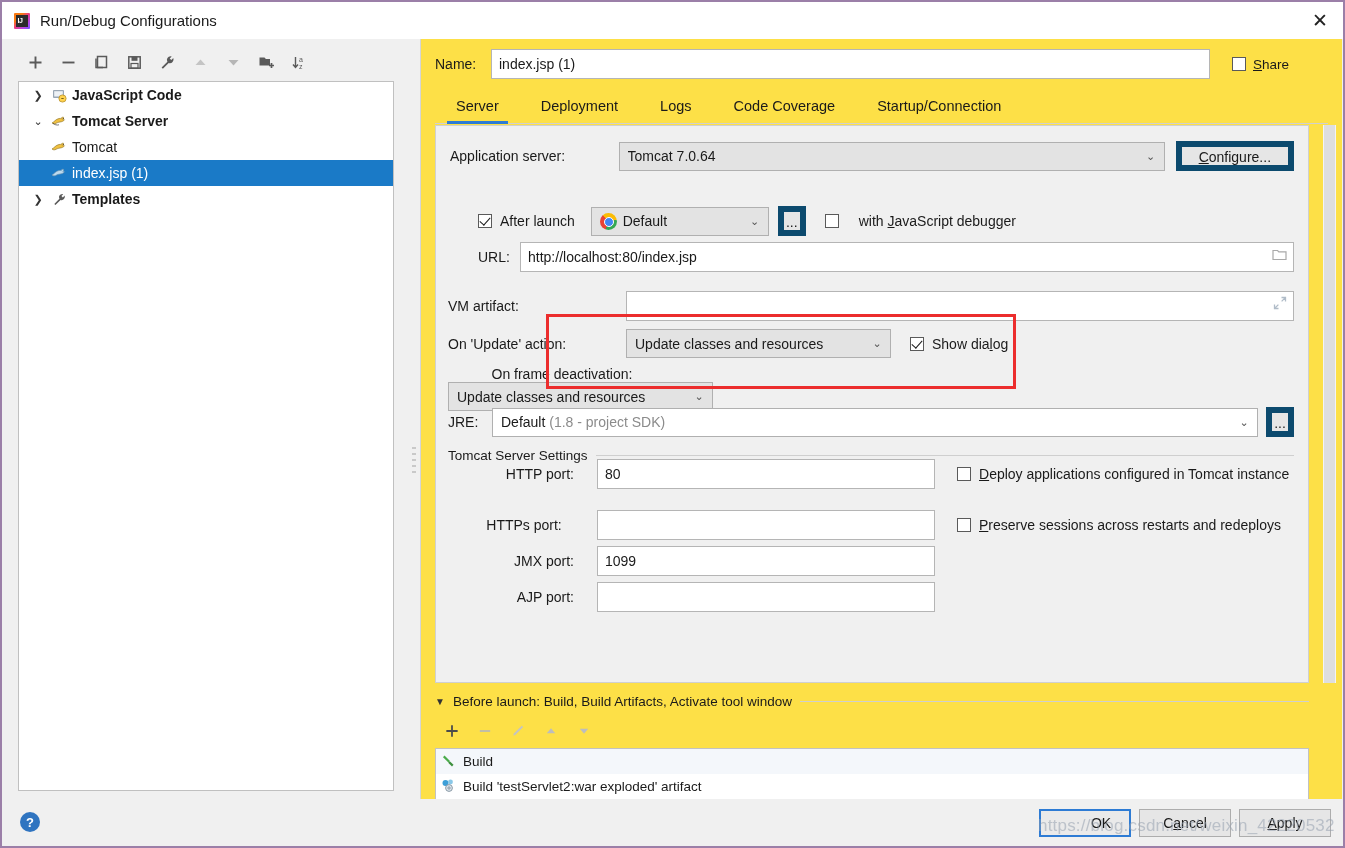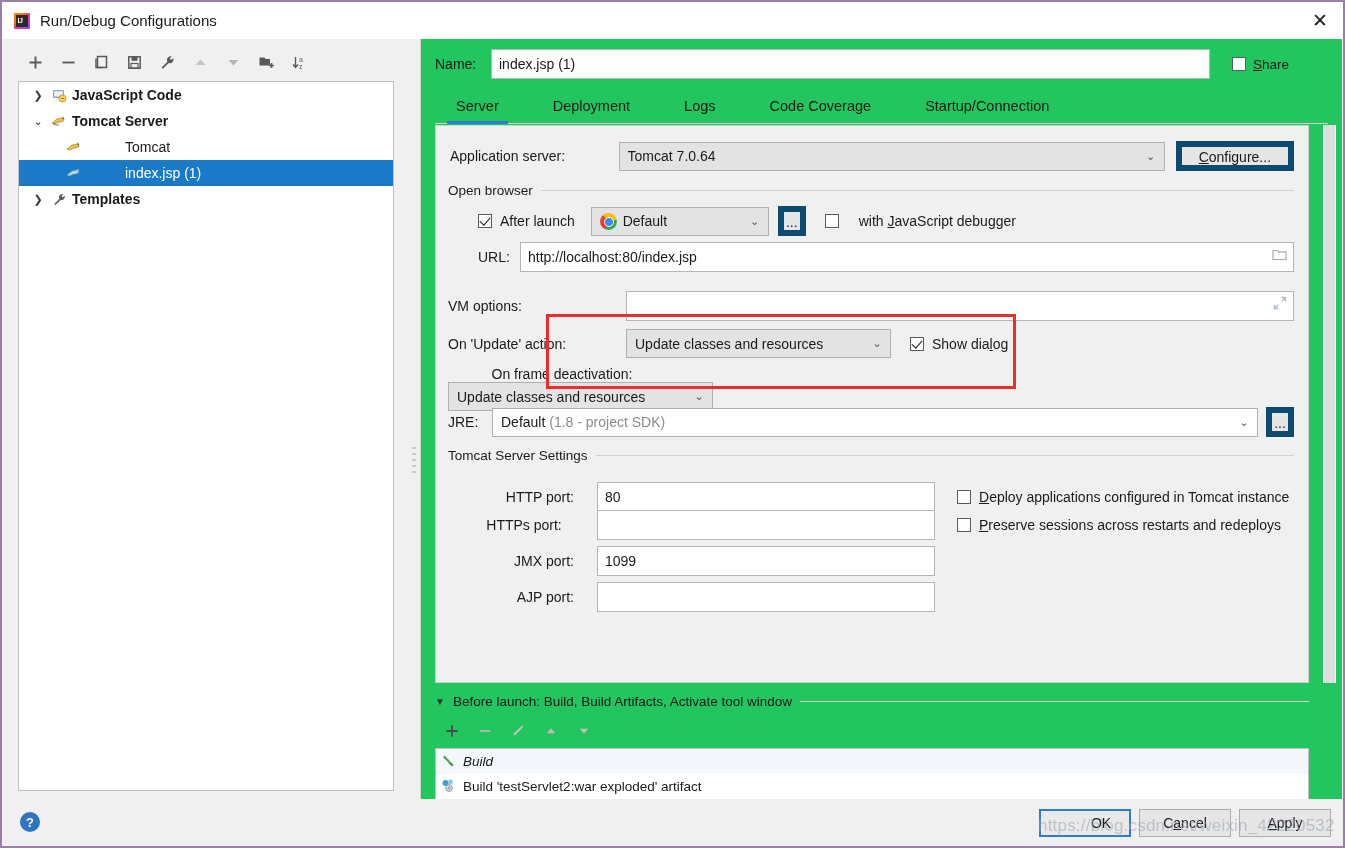--- a/index.html
+++ b/index.html
@@ -66,41 +66,41 @@
   .tree-row {
     height: 26px; display: flex; align-items: center; padding-left: 8px;
     font-size: 14px; white-space: nowrap;
   }
   .tree-row.sel { background: #1a7ac7; color: #ffffff; }
   .tw { width: 22px; flex: none; display: flex; align-items: center; justify-content: center;
         color: #333; font-size: 11px; }
   .ticon { width: 20px; flex: none; display: flex; align-items: center; justify-content: center; margin-right: 3px; }
   .tlabel { }
   .tlabel.bold { font-weight: bold; }
-  .indent { padding-left: 45px; gap: 38px; }
+  .indent { padding-left: 30px; }
 
   
   .splitter {
     position: absolute; left: 407px; top: 37px; bottom: 47px; width: 11px;
     background: #f0f0f0;
   }
   .splitter .grip {
     position: absolute; left: 3px; top: 408px; width: 5px; height: 34px;
   }
   .splitter .grip i {
     display:block; width:4px; height:2px; background:#c9c9c9; margin-bottom:4px;
   }
   .panel-divider {
     position:absolute; left: 418px; top: 37px; bottom: 47px; width:1px; background:#d5d5d5;
   }
 
   
   .right-panel {
     position: absolute; left: 419px; top: 37px; right: 1px; bottom: 47px;
-    background: #22c55e;
+    background: #fde047;
   }
   .name-row {
     position: absolute; left: 14px; top: 10px; right: 14px; height: 30px;
     display: flex; align-items: center;
   }
   .name-label { width: 56px; font-size: 14px; }
   .text-input {
     height: 30px; border: 1px solid #b5b5b5; background: #ffffff;
     padding: 0 7px; font-family: "Liberation Sans", sans-serif; font-size: 14px;
     color: #1a1a1a; outline: none;
@@ -114,21 +114,21 @@
   }
   .cb.checked::after {
     content: ""; position: absolute; left: 3px; top: 0px;
     width: 5px; height: 9px; border: solid #1a1a1a;
     border-width: 0 1.8px 1.8px 0; transform: rotate(42deg);
   }
   .u { text-decoration: underline; }
 
   .tabs {
     position: absolute; left: 14px; top: 50px; right: 14px; height: 35px;
-    display: flex; align-items: flex-end; gap: 12px;
+    display: flex; align-items: flex-end; gap: 0px;
     border-bottom: 1px solid #d0d0d0;
   }
   .tab {
     padding: 0 21px 9px 21px; font-size: 14.5px; position: relative; color: #1a1a1a;
   }
   .tab.active::after {
     content: ""; position: absolute; left: 12px; right: 12px; bottom: -1px;
     height: 3px; background: #2d7bd4;
   }
 
@@ -193,21 +193,21 @@
   .bl-header .ln { height: 1px; background: #cfcfcf; flex: 1; }
   .bl-toolbar {
     position: absolute; left: 14px; top: 677px; height: 30px;
     display: flex; align-items: center; gap: 0px;
   }
   .bl-list {
     position: absolute; left: 14px; top: 709px; right: 33px; height: 53px;
     background: #ffffff; border: 1px solid #c2c2c2;
   }
   .bl-item { height: 25px; display: flex; align-items: center; padding-left: 5px; font-size: 13.5px; gap:7px; }
-  .bl-item.alt { background: #f4f7fb; font-style: italic; }
+  .bl-item.alt { background: #f4f7fb; }
 
   
   .vscroll {
     position: absolute; right: 6px; top: 86px; width: 13px; height: 558px;
     background: #f4f4f4;
   }
   .vscroll .thumb {
     position: absolute; left: 1px; top: 0; width: 11px; height: 558px;
     background: #dedede;
   }
@@ -407,24 +407,20 @@
         <span class="flabel" style="width:172px;">Application server:</span>
         <div class="combo" style="width:557px;">
           <span class="cval">Tomcat 7.0.64</span>
           <span class="carat">⌄</span>
         </div>
         <div class="btn" style="margin-left:11px; width:120px;">
           <span><span class="u">C</span>onfigure...</span>
         </div>
       </div>
 
-      <div class="group-line" style="left:12px; top:57px; right:14px;">
-        <span>Open browser</span>
-        <span class="ln"></span>
-      </div>
 
       <div class="frow" style="left:42px; top:80px;">
         <span class="cb checked"></span>
         <span class="flabel" style="margin-left:8px;">After launch</span>
         <div class="combo" style="width:178px; margin-left:16px;">
           <span class="browser-combo-icon"></span>
           <span class="cval">Default</span>
           <span class="carat">⌄</span>
         </div>
         <div class="btn small" style="margin-left:9px; width:26px;">...</div>
@@ -438,21 +434,21 @@
           <input class="text-input" style="width: 100%; padding-right: 28px;" type="text" value="http://localhost:80/index.jsp">
           <span class="folder-icon" style="position:absolute; right:7px; top:6px;">
             <svg width="15" height="13" viewBox="0 0 15 13">
                 <path d="M1 2.5h4.6l1.2 1.4H14v7.6H1z" fill="none" stroke="#a9a9a9" stroke-width="1.2"></path>
               </svg>
           </span>
         </div>
       </div>
 
       <div class="frow" style="left:12px; top:165px; right:14px;">
-        <span class="flabel" style="width:178px;">VM options:</span>
+        <span class="flabel" style="width:178px;">VM artifact:</span>
         <div style="flex:1; position:relative;">
           <input class="text-input" style="width: 100%; padding-right: 28px;" type="text" value="">
           <span class="exp-icon" style="position:absolute; right:7px; top:5px;">
             <svg width="14" height="14" viewBox="0 0 14 14">
               <path d="M8.5 1.5h4v4M12.5 1.5 8.6 5.4" stroke="#b0bcc8" stroke-width="1.3" fill="none"></path>
               <path d="M5.5 12.5h-4v-4M1.5 12.5l3.9-3.9" stroke="#b0bcc8" stroke-width="1.3" fill="none"></path>
             </svg>
           </span>
         </div>
       </div>
@@ -485,21 +481,21 @@
           <span class="carat">⌄</span>
         </div>
         <div class="btn small" style="margin-left:8px; width:26px;">...</div>
       </div>
 
       <div class="group-line" style="left:12px; top:322px; right:14px;">
         <span>Tomcat Server Settings</span>
         <span class="ln"></span>
       </div>
 
-      <div class="frow" style="left:38px; top:356px;">
+      <div class="frow" style="left:38px; top:333px;">
         <span class="flabel" style="width:100px; text-align:right;">HTTP port:</span>
         <input class="text-input" style="width: 338px; margin-left: 23px;" type="text" value="80">
         <span class="cb" style="margin-left:22px;"></span>
         <span class="flabel" style="margin-left:8px;"><span class="u">D</span>eploy applications configured in Tomcat instance</span>
       </div>
 
       <div class="frow" style="left:38px; top:384px;">
         <span class="flabel" style="width:100px; text-align:center;">HTTPs port:</span>
         <input class="text-input" style="width: 338px; margin-left: 23px;" type="text" value="">
         <span class="cb" style="margin-left:22px;"></span>

